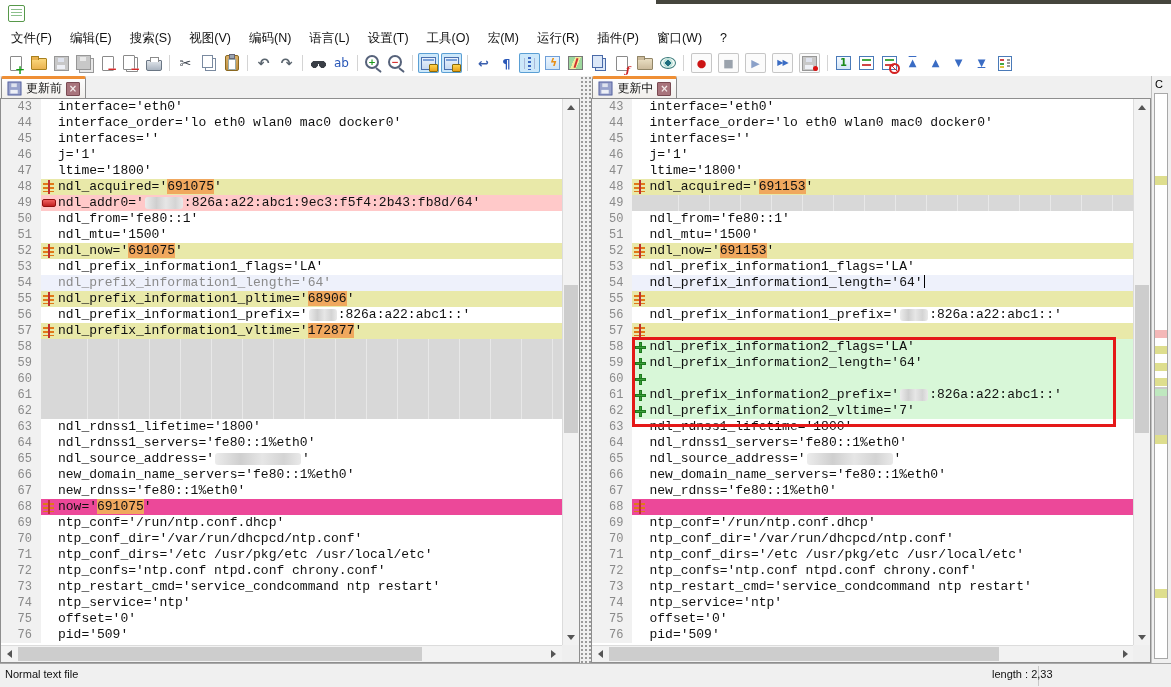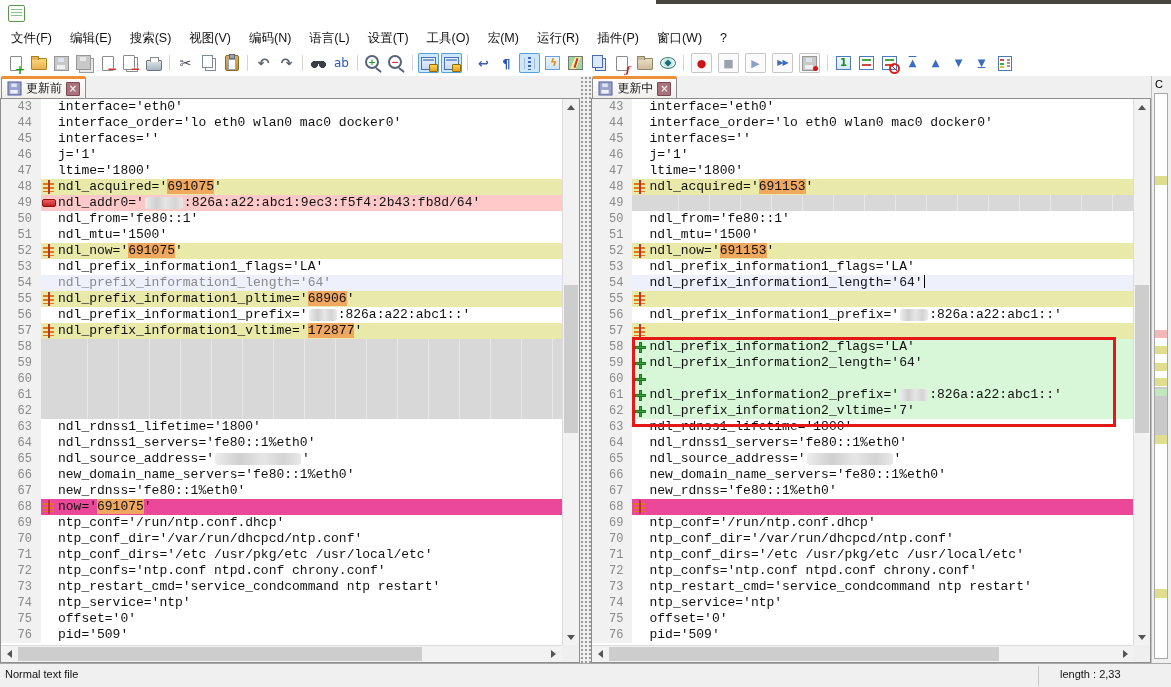--- a/index.html
+++ b/index.html
@@ -132,21 +132,21 @@
   
   .navdock{width:19px;background:#f0f0f0;border-left:1px solid #c0c0c0;display:flex;flex-direction:column}
   .navhead{font-size:11px;color:#000;padding:2px 0 1px 3px;white-space:nowrap;overflow:hidden;height:14px}
   .navstrip{flex:1;margin:0 3px 4px 2px;background:#fff;border:1px solid #a8a8a8;position:relative;overflow:hidden}
   .nmark{position:absolute;left:0;right:0}
   
   .statusbar{position:absolute;left:0;top:663px;width:1171px;height:24px;background:#f0f0f0;border-top:1px solid #a8a8a8;
       font-size:11px;color:#111;overflow:hidden}
   .sb-left{position:absolute;left:5px;top:4px}
   .sb-vline{position:absolute;left:1038px;top:2px;bottom:2px;width:1px;background:#c8c8c8}
-  .sb-right{position:absolute;left:1060px;top:4px;white-space:nowrap}
+  .sb-right{position:absolute;left:992px;top:4px;white-space:nowrap}
 </style>
 </head>
 <body>
 
 <div class="titlebar">
   <span class="npp"></span>
   <div class="sliver"></div>
 </div>
 
 <div class="menubar" id="menubar">

